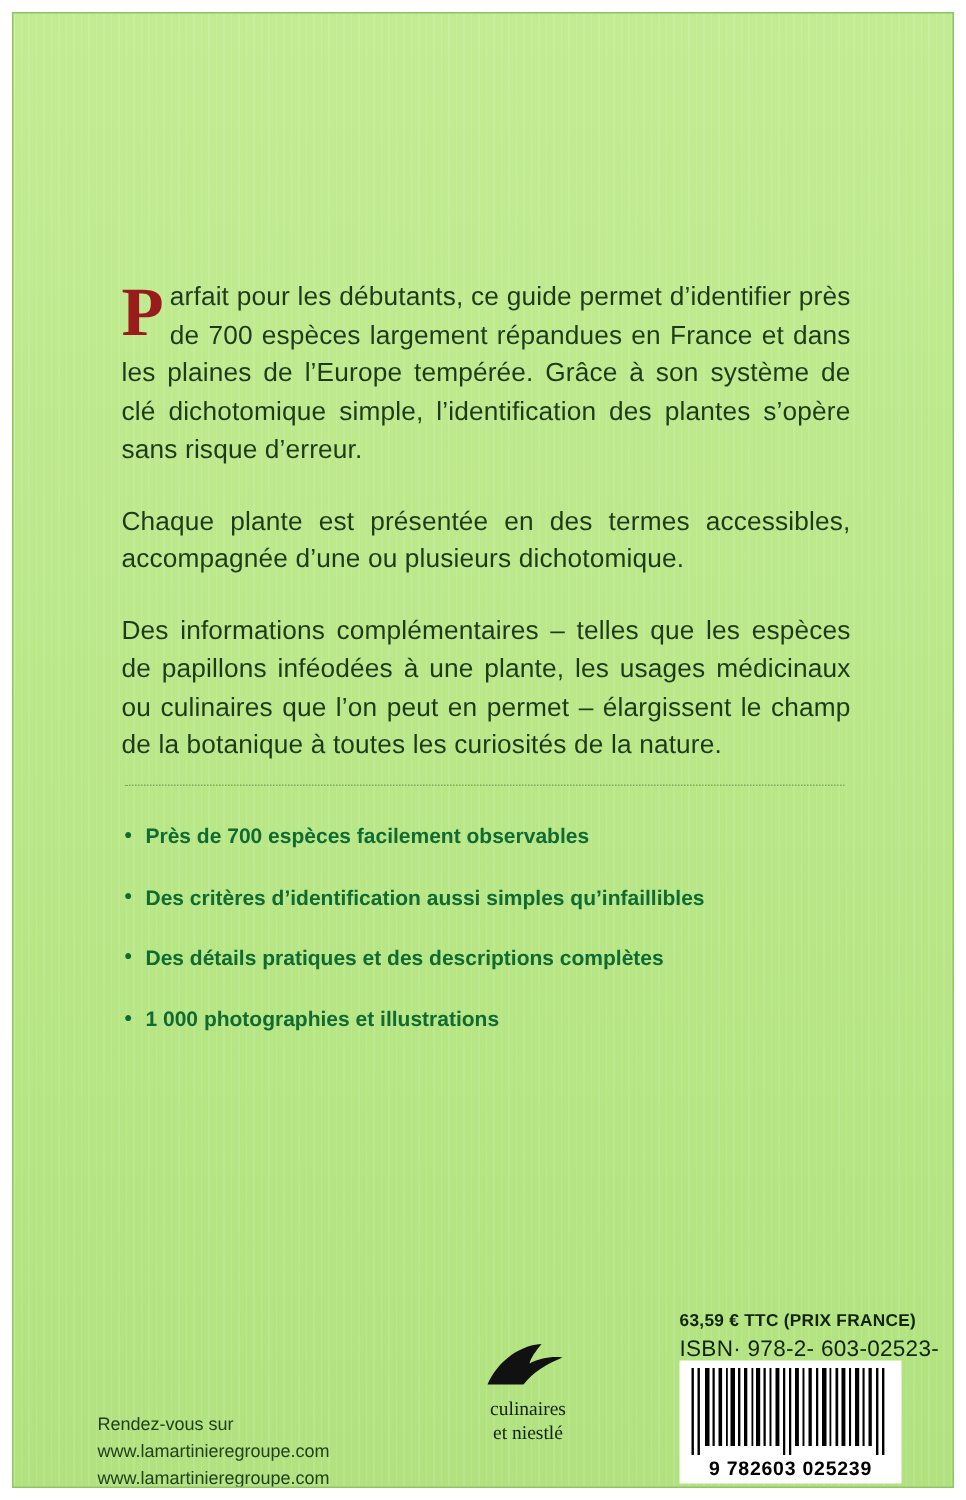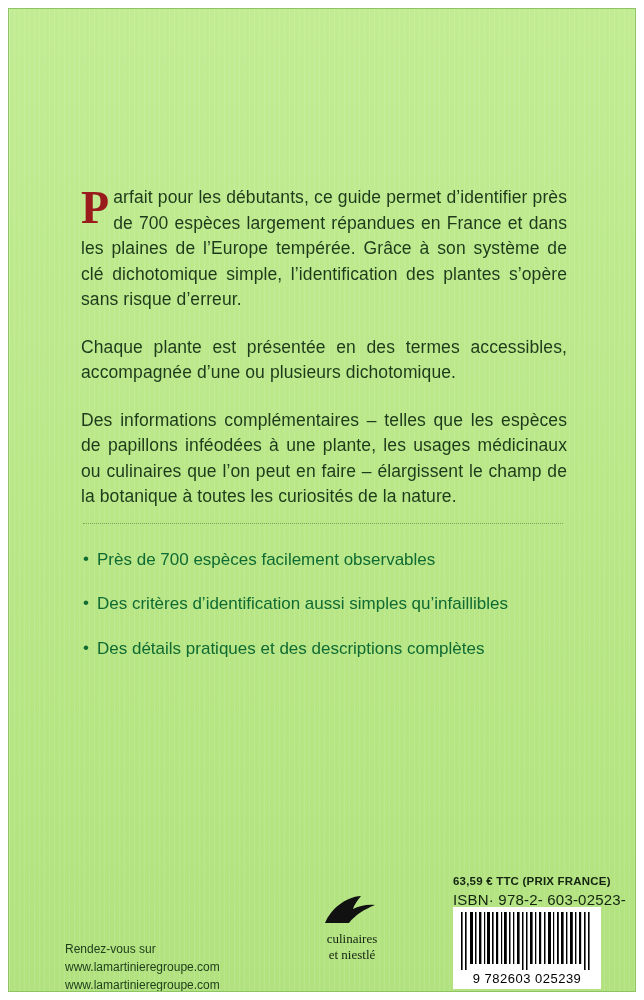--- a/index.html
+++ b/index.html
@@ -81,22 +81,22 @@
     position: absolute;
     left: 74px;
     top: 540px;
     width: 500px;
     margin: 0;
     padding: 0;
     list-style: none;
   }
   .bullets li {
     color: #0f6b32;
-    font-size: 17px;
-    font-weight: normal;
+    font-size: 14px;
+    font-weight: bold;
     line-height: 1.25;
     margin: 0 0 23px 0;
     padding-left: 14px;
     position: relative;
   }
   .bullets li:before {
     content: "•";
     position: absolute;
     left: 0;
     top: -1px;
@@ -163,44 +163,45 @@
   }
   .bars {
     height: 58px;
     width: 100%;
     display: block;
   }
   .barcode-num {
     text-align: center;
     font-family: "Liberation Sans", sans-serif;
     font-size: 13px;
-    font-weight: normal;
+    font-weight: bold;
     letter-spacing: 0.5px;
     color: #000;
     margin-top: 1px;
   }
 </style>
 </head>
 <body>
 
 <div class="book-back">
   <div class="texture"></div>
 
   <div class="content">
     <p class="blurb"><span class="dropcap">P</span><span>arfait pour les débutants, ce guide permet d’identifier près de 700 espèces largement répandues en France et dans les plaines de l’Europe tempérée. Grâce à son système de clé dichotomique simple, l’identification des plantes s’opère sans risque d’erreur.</span></p>
     <p class="blurb">Chaque plante est présentée en des termes accessibles, accompagnée d’une ou plusieurs dichotomique.</p>
-    <p class="blurb">Des informations complémentaires – telles que les espèces de papillons inféodées à une plante, les usages médicinaux ou culinaires que l’on peut en faire – élargissent le champ de la botanique à toutes les curiosités de la nature.</p>
+    <p class="blurb">Des informations complémentaires – telles que les espèces de papillons inféodées à une plante, les usages médicinaux ou culinaires que l’on peut en permet – élargissent le champ de la botanique à toutes les curiosités de la nature.</p>
   </div>
 
   <div class="divider"></div>
 
   <ul class="bullets">
     <li>Près de 700 espèces facilement observables</li>
     <li>Des critères d’identification aussi simples qu’infaillibles</li>
     <li>Des détails pratiques et des descriptions complètes</li>
+    <li>1 000 photographies et illustrations</li>
   </ul>
 
   <div class="footer-left">
     <div class="rdv">Rendez-vous sur</div>
     <div>www.lamartinieregroupe.com</div>
     <div>www.lamartinieregroupe.com</div>
     <div>et retrouvez-nous sur Facebook</div>
   </div>
 
   <div class="logo-block">

